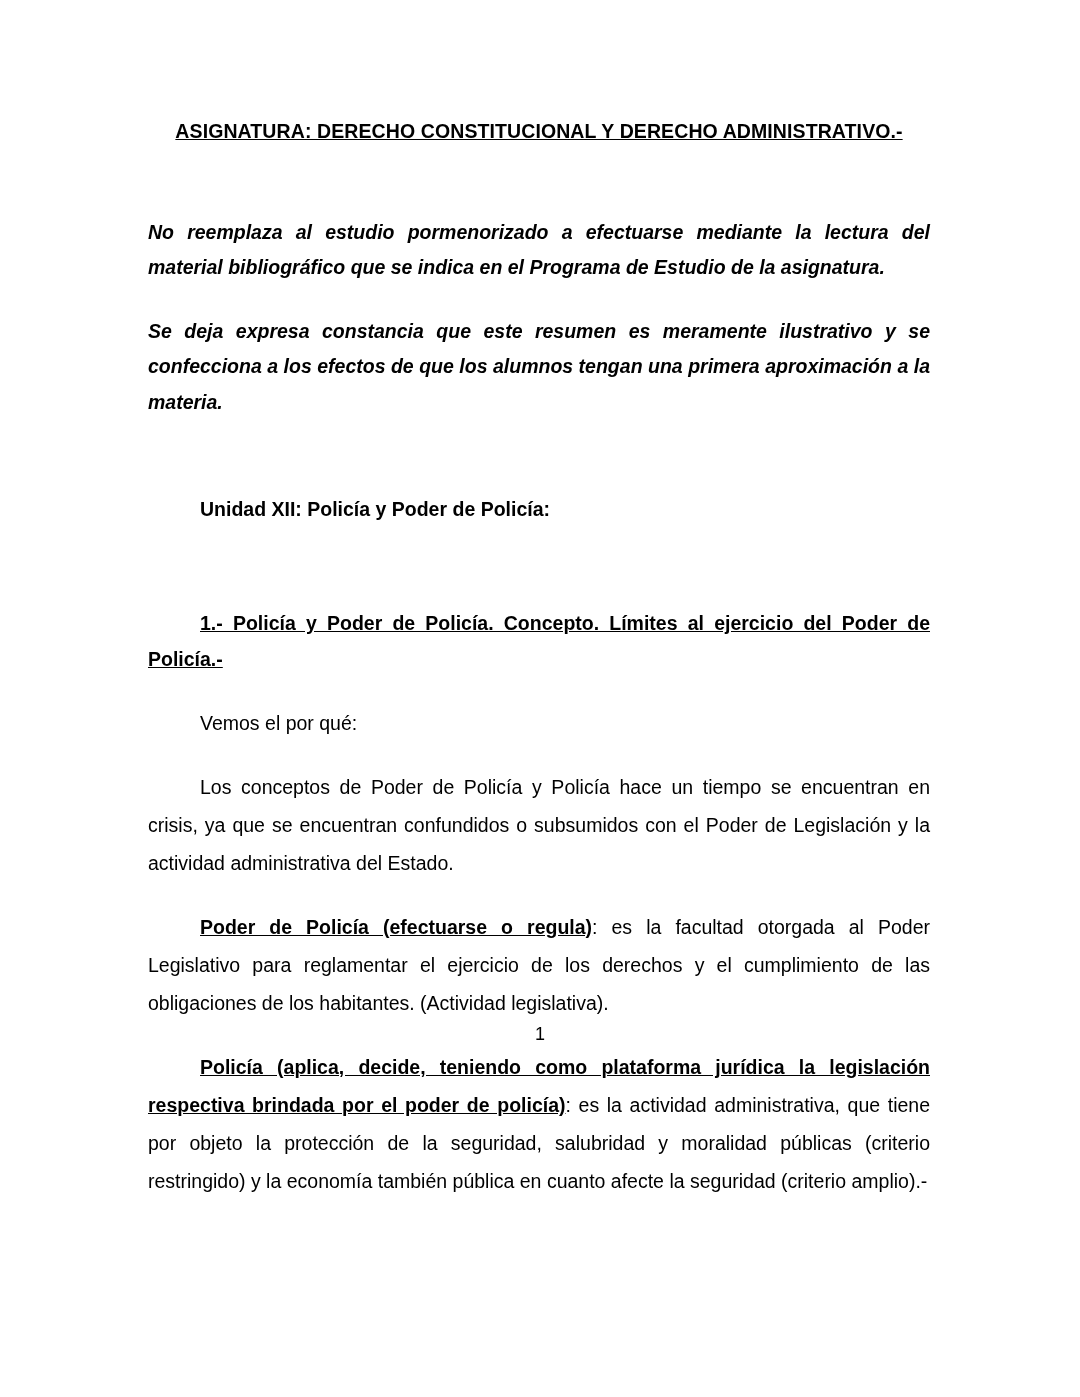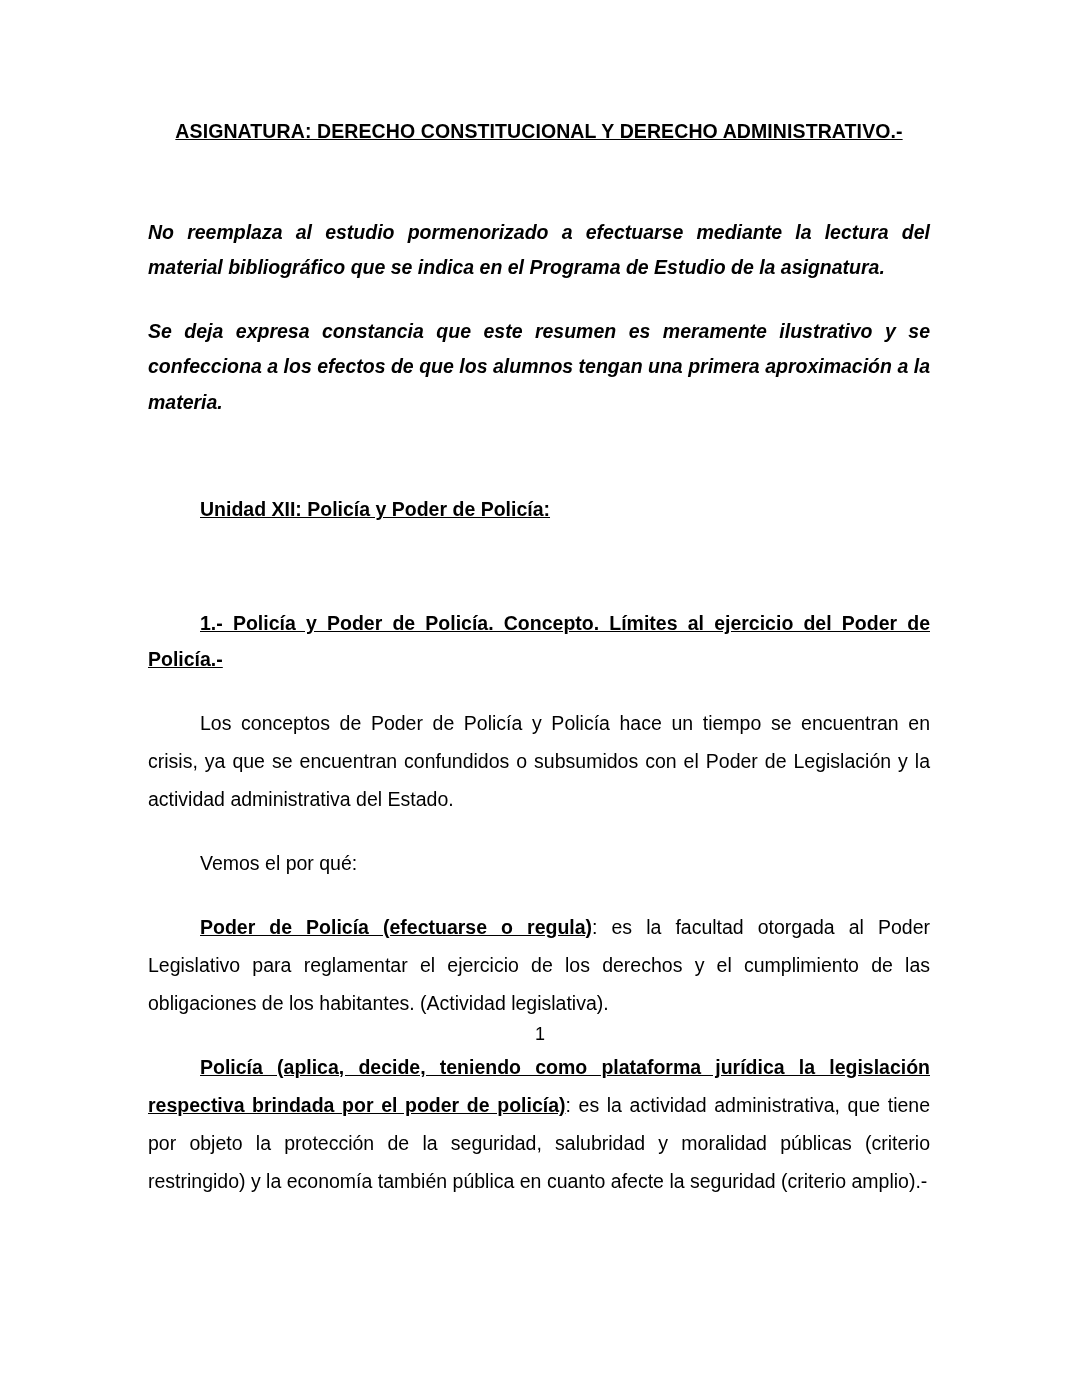--- a/index.html
+++ b/index.html
@@ -43,21 +43,20 @@
     margin: 0 0 28px 0;
   }
   .intro-para:last-child {
     margin-bottom: 0;
   }
   .unit-heading {
     margin-top: 78px;
     padding-left: 52px;
     font-size: 19.5px;
     font-weight: bold;
-    text-decoration: underline;
   }
   .section-heading {
     margin-top: 84px;
     font-size: 19.5px;
     font-weight: bold;
     text-align: justify;
     line-height: 1.85;
     text-indent: 52px;
   }
   .section-heading span {
@@ -95,25 +94,25 @@
     <p class="intro-para">Se deja expresa constancia que este resumen es meramente ilustrativo y se confecciona a los efectos de que los alumnos tengan una primera aproximación a la materia.</p>
   </div>
 
   <div class="unit-heading">Unidad XII:  Policía y Poder de Policía:</div>
 
   <div class="section-heading">
     <span>1.- Policía y Poder de Policía. Concepto. Límites al ejercicio del Poder de Policía.-</span>
   </div>
 
   <p class="body-para">
-    <span>Los  conceptos de Poder de Policía y Policía hace un tiempo se encuentran en crisis, ya que se encuentran confundidos o subsumidos con el Poder de Legislación y la actividad administrativa del Estado.</span>
+    <span>Vemos el por qué:</span>
   </p>
 
   <p class="body-para">
-    <span>Vemos el por qué:</span>
+    <span>Los  conceptos de Poder de Policía y Policía hace un tiempo se encuentran en crisis, ya que se encuentran confundidos o subsumidos con el Poder de Legislación y la actividad administrativa del Estado.</span>
   </p>
 
   <p class="body-para">
     <span class="lead">Poder de Policía (efectuarse o regula)</span><span>: es la facultad otorgada al Poder Legislativo para reglamentar el ejercicio de los derechos y el cumplimiento de las obligaciones de los habitantes. (Actividad legislativa).</span>
   </p>
 
   <p class="body-para">
     <span class="lead">Policía (aplica, decide, teniendo como plataforma jurídica la legislación respectiva brindada por el poder de policía)</span><span>: es la actividad administrativa, que tiene por objeto la protección de la seguridad, salubridad y moralidad públicas (criterio restringido) y la economía también pública en cuanto afecte la seguridad (criterio amplio).-</span>
   </p>
 

